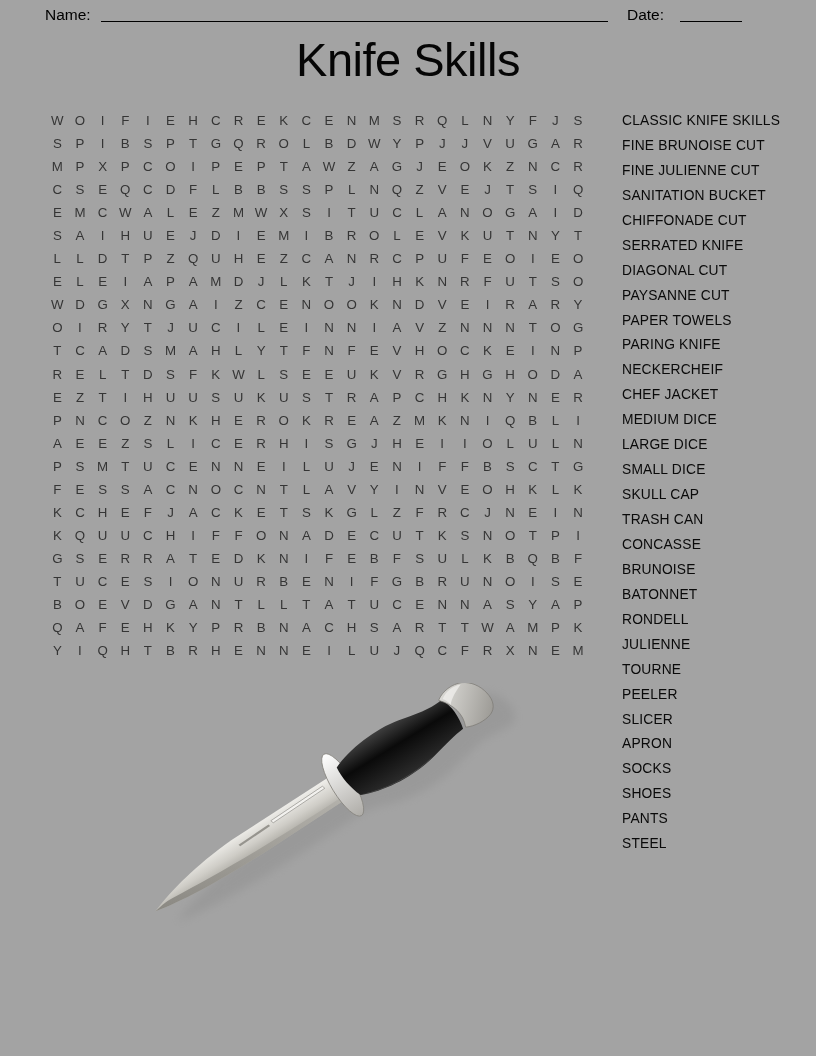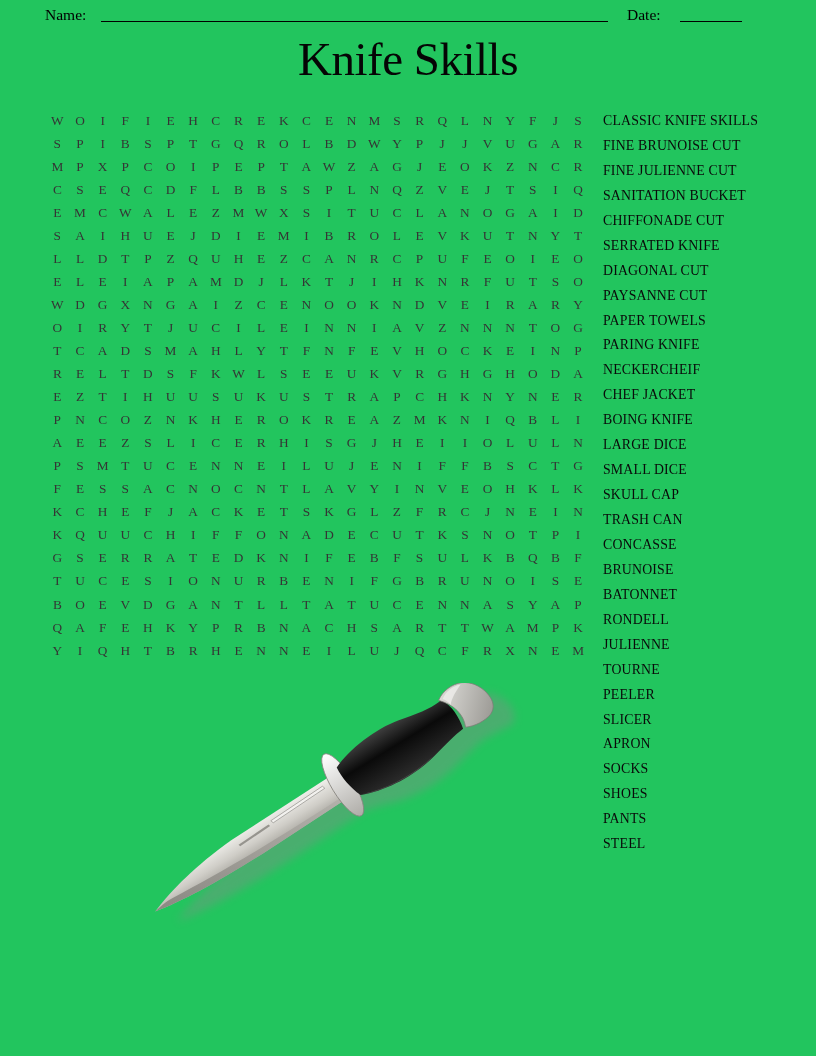--- a/index.html
+++ b/index.html
@@ -1,28 +1,28 @@
 <!DOCTYPE html>
 <html><head>
 <meta charset="utf-8">
 <style>
   html,body{margin:0;padding:0;background:#fff;}
-  .page{position:relative;width:816px;height:1056px;background:#22c55e;overflow:hidden;
-        font-family:Liberation Serif, serif;color:#000;}
+  .page{position:relative;width:816px;height:1056px;background:#a3a3a3;overflow:hidden;
+        font-family:Liberation Sans, sans-serif;color:#000;}
   .name-label{position:absolute;left:45px;top:6px;font-size:15.5px;}
   .name-line{position:absolute;left:101px;top:21px;width:507px;border-top:1.6px solid #000;}
   .date-label{position:absolute;left:627px;top:6px;font-size:15.5px;}
   .date-line{position:absolute;left:680px;top:21px;width:62px;border-top:1.6px solid #000;}
   .title{position:absolute;left:0;right:0;top:36px;text-align:center;
          font-size:47px;line-height:1;letter-spacing:-0.5px;color:#050505;}
   .grid{position:absolute;left:46px;top:109px;
         display:grid;grid-template-columns:repeat(24,22.65px);grid-auto-rows:23.05px;}
   .cell{display:flex;align-items:center;justify-content:center;
         font-size:13.3px;color:#353535;}
-  .words{position:absolute;left:603px;top:109px;}
+  .words{position:absolute;left:622px;top:109px;}
   .word{height:24.95px;line-height:24.95px;font-size:13.8px;color:#0a0a0a;
         letter-spacing:0.2px;white-space:nowrap;}
   .knife{position:absolute;left:138px;top:683px;width:385px;height:255px;}
 </style>
 </head>
 <body>
 
 <div class="page">
 
   <span class="name-label">Name:</span>
@@ -617,21 +617,21 @@
       <div class="word">FINE JULIENNE CUT</div>
       <div class="word">SANITATION BUCKET</div>
       <div class="word">CHIFFONADE CUT</div>
       <div class="word">SERRATED KNIFE</div>
       <div class="word">DIAGONAL CUT</div>
       <div class="word">PAYSANNE CUT</div>
       <div class="word">PAPER TOWELS</div>
       <div class="word">PARING KNIFE</div>
       <div class="word">NECKERCHEIF</div>
       <div class="word">CHEF JACKET</div>
-      <div class="word">BOING KNIFE</div>
+      <div class="word">MEDIUM DICE</div>
       <div class="word">LARGE DICE</div>
       <div class="word">SMALL DICE</div>
       <div class="word">SKULL CAP</div>
       <div class="word">TRASH CAN</div>
       <div class="word">CONCASSE</div>
       <div class="word">BRUNOISE</div>
       <div class="word">BATONNET</div>
       <div class="word">RONDELL</div>
       <div class="word">JULIENNE</div>
       <div class="word">TOURNE</div>

